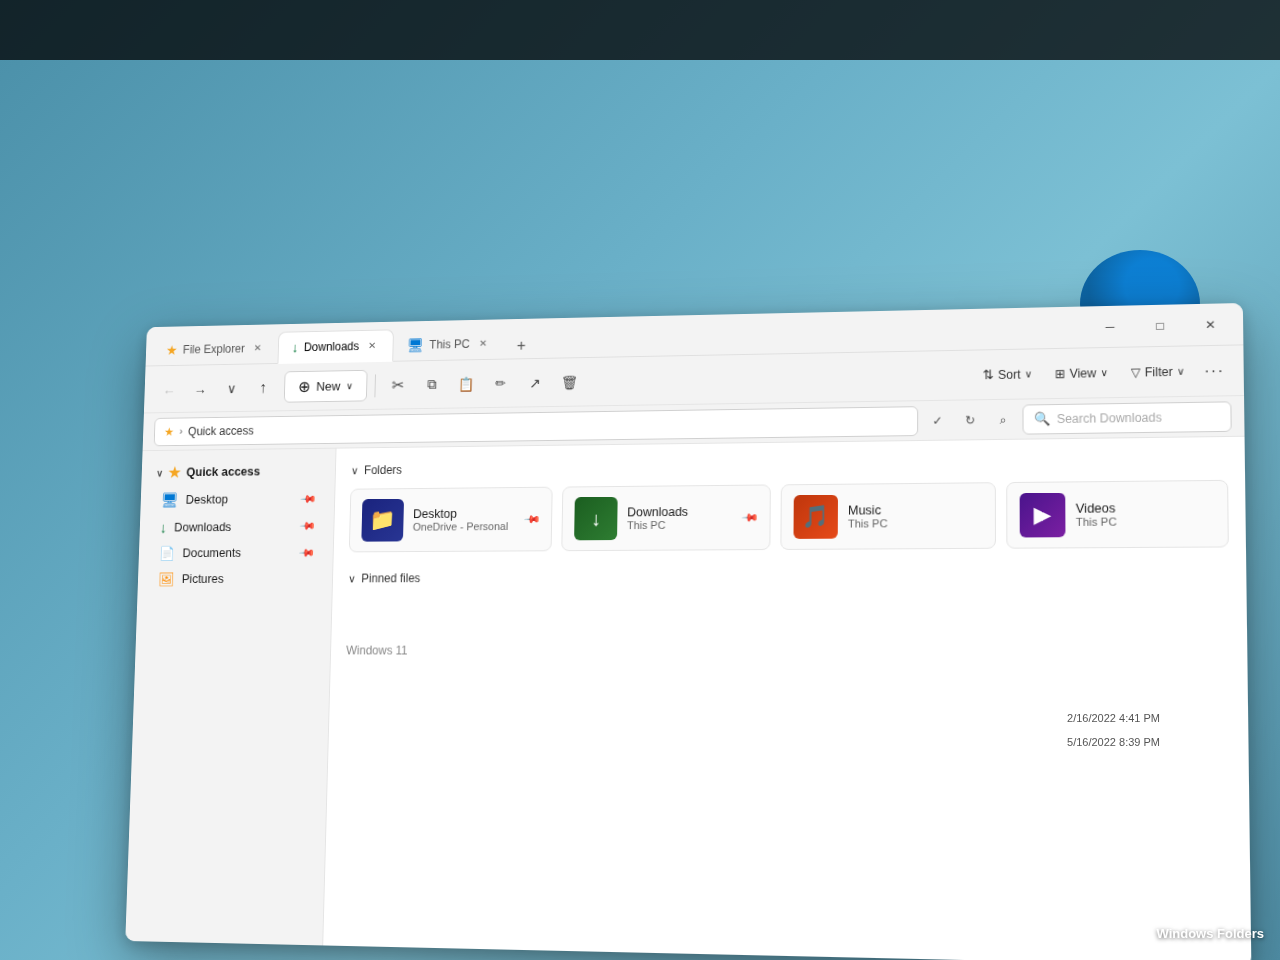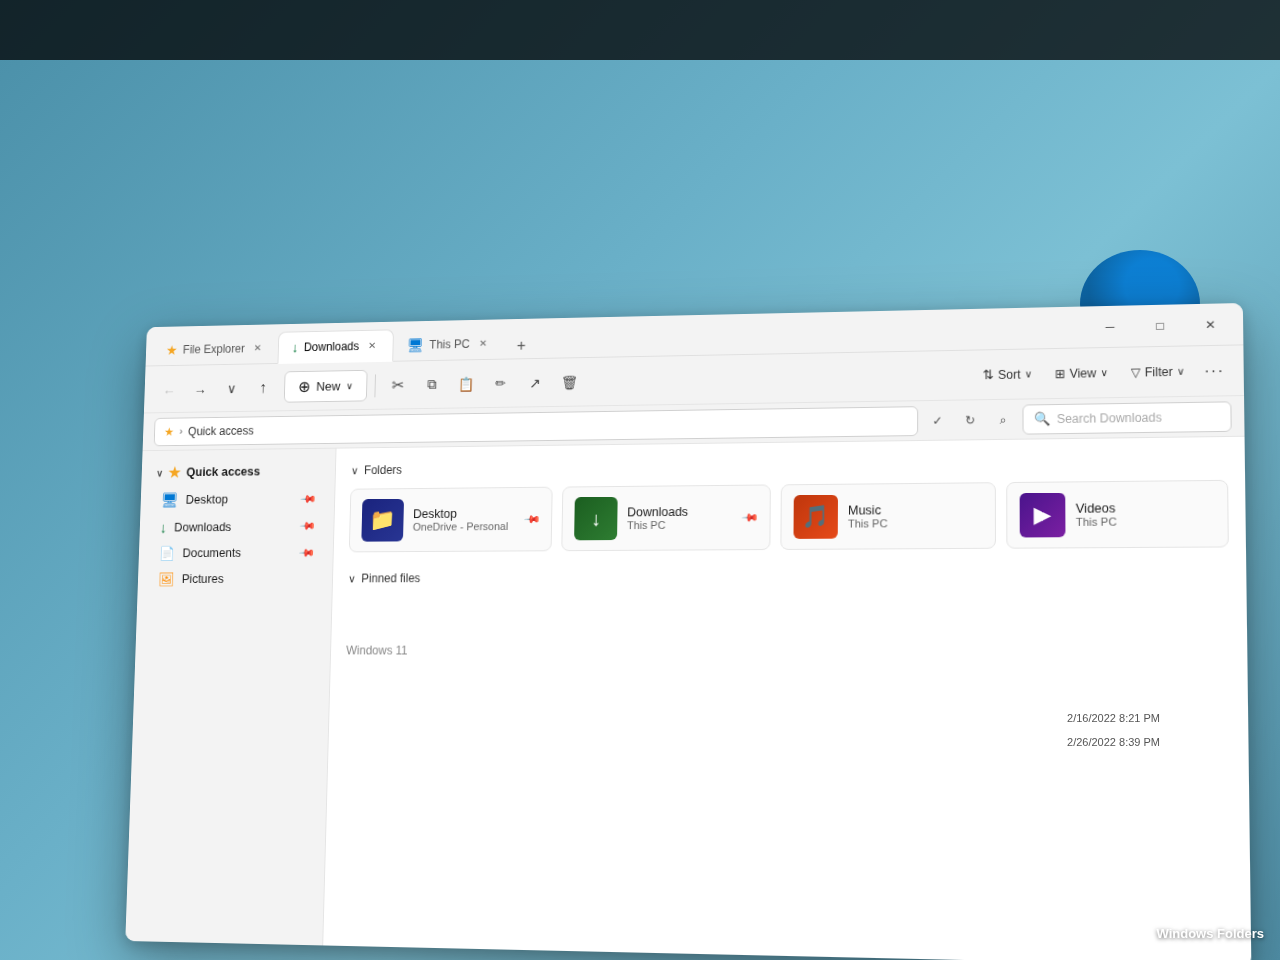--- a/index.html
+++ b/index.html
@@ -679,24 +679,24 @@
         <span>Windows 11</span>
       </div>
 
     </div>
   </div>
 
 </div>
 
 <div style="position:absolute; bottom: 200px; right: 120px; font-size:11px; color:#555; text-align:right;">
   <div class="timestamp-item">
-    <div class="timestamp-text">2/16/2022 8:21 PM</div>
+    <div class="timestamp-text">2/16/2022 4:41 PM</div>
   </div>
   <div class="timestamp-item">
-    <div class="timestamp-text">2/26/2022 8:39 PM</div>
+    <div class="timestamp-text">5/16/2022 8:39 PM</div>
   </div>
 </div>
 
 <div class="windows-central">
   <div class="wc-logo">
     <div class="wc-logo-cell"></div>
     <div class="wc-logo-cell"></div>
     <div class="wc-logo-cell"></div>
     <div class="wc-logo-cell"></div>
   </div>

